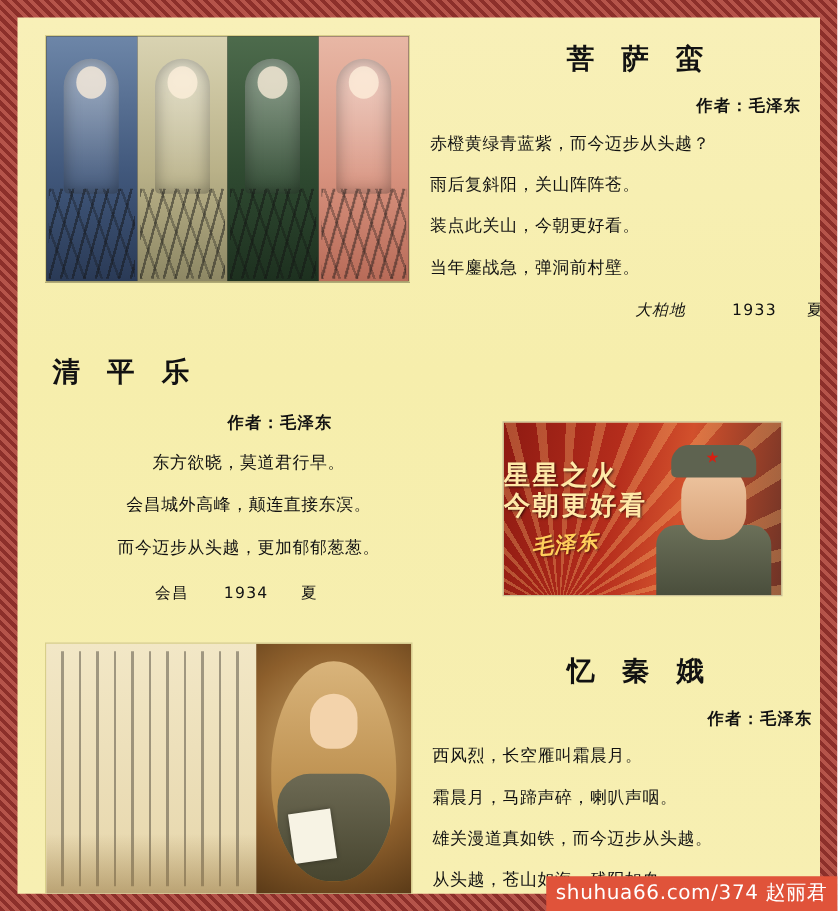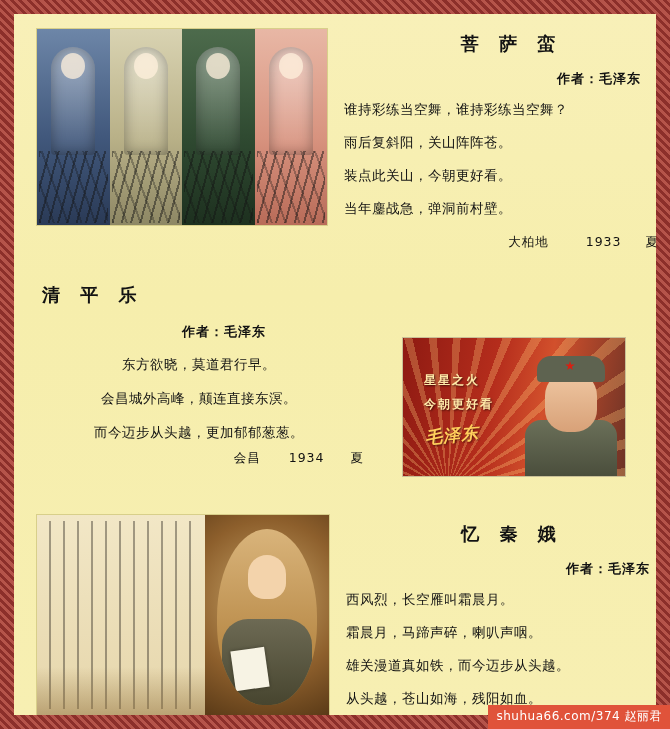--- a/index.html
+++ b/index.html
@@ -30,21 +30,21 @@
     box-sizing: border-box;
     background: #f7efb4;
     background: linear-gradient(180deg, #f8f0b8 0%, #f6eeac 40%, #f7efb2 100%);
     overflow: hidden;
   }
 
   
   .poem-title {
     font-family: "DejaVu Sans", "Liberation Sans", sans-serif;
     font-weight: bold;
-    font-size: 18px;
+    font-size: 22px;
     letter-spacing: 7px;
     color: #121212;
   }
   .author-line {
     font-size: 13px;
     font-weight: bold;
     color: #121212;
     letter-spacing: 1px;
   }
   .verse {
@@ -111,30 +111,30 @@
       repeating-linear-gradient(70deg, rgba(20,20,20,0.35) 0px, rgba(20,20,20,0.35) 2px, rgba(255,255,255,0) 2px, rgba(255,255,255,0) 13px);
     opacity: 0.85;
   }
 
   .sec1-text { position: absolute; left: 330px; top: 18px; width: 325px; }
   .sec1-text .poem-title { display: block; text-align: center; margin-left: 10px; }
   .sec1-text .author-line { display: block; text-align: right; margin-top: 14px; padding-right: 28px; }
   .sec1-text .verse { margin-top: 8px; }
   .sec1-text .verse div { margin-top: 6px; }
   .sec1-foot { margin-top: 12px; text-align: right; padding-right: 10px; }
-  .sec1-foot .p1 { margin-right: 22px; }
+  .sec1-foot .p1 { margin-right: 22px; font-style: italic; }
   .sec1-foot .p2 { margin-right: 24px; margin-left: 15px; }
 
   
   .sec2-text { position: absolute; left: 20px; top: 269px; width: 330px; }
   .sec2-text .poem-title { display: block; margin-left: 8px; }
   .sec2-text .author-line { display: block; text-align: center; margin-top: 16px; padding-left: 50px; }
   .sec2-text .verse { margin-top: 10px; }
   .sec2-text .verse div { margin-top: 7px; text-align: center; }
-  .sec2-foot { margin-top: 4px; text-align: right; padding-left: 90px; }
+  .sec2-foot { margin-top: 14px; text-align: left; padding-left: 90px; }
   .sec2-foot .p1 { margin-right: 28px; }
   .sec2-foot .p2 { margin-right: 26px; }
 
   .sec2-img {
     position: absolute;
     left: 388px;
     top: 323px;
     width: 222px;
     height: 138px;
     border: 1px solid #c9c097;
@@ -142,24 +142,24 @@
     background: linear-gradient(100deg, #8e1a12 0%, #b52d1c 40%, #d2502c 62%, #6d3326 100%);
   }
   .sec2-img .rays {
     position: absolute;
     inset: 0;
     background:
       repeating-conic-gradient(from 200deg at 20% 110%, rgba(255,200,120,0.30) 0deg 3deg, rgba(255,255,255,0) 3deg 9deg);
   }
   .sec2-img .slogan {
     position: absolute;
-    left: 21px;
+    left: 0;
     top: 30px;
     color: #ffe9a8;
-    font-size: 12px;
+    font-size: 21px;
     font-weight: bold;
     letter-spacing: 2px;
     text-shadow: 1px 1px 2px rgba(0,0,0,0.6);
     line-height: 24px;
     white-space: nowrap;
   }
   .sec2-img .sign {
     position: absolute;
     left: 22px;
     top: 86px;
@@ -299,21 +299,21 @@
   .sec3-text .verse { margin-top: 8px; }
   .sec3-text .verse div { margin-top: 6px; }
 
   
   .watermark {
     position: absolute;
     right: 0px;
     bottom: 0px;
     background: #e0533a;
     color: #ffffff;
-    font-size: 12px;
+    font-size: 16px;
     padding: 3px 8px 4px 8px;
     letter-spacing: 0.5px;
     white-space: nowrap;
   }
 </style>
 </head>
 <body>
 
 <div class="page">
   <div class="inner">
@@ -334,21 +334,21 @@
       <div class="strip s4">
         <div class="figure"></div>
         <div class="calli"></div>
       </div>
     </div>
 
     <div class="sec1-text">
       <span class="poem-title">菩 萨 蛮</span>
       <span class="author-line"><span>作者：</span><span>毛泽东</span></span>
       <div class="verse">
-        <div>谁持彩练当空舞，谁持彩练当空舞？</div>
+        <div>赤橙黄绿青蓝紫，而今迈步从头越？</div>
         <div>雨后复斜阳，关山阵阵苍。</div>
         <div>装点此关山，今朝更好看。</div>
         <div>当年鏖战急，弹洞前村壁。</div>
       </div>
       <div class="footer-line sec1-foot">
         <span class="p1">大柏地</span><span class="p2">1933</span><span>夏</span>
       </div>
     </div>
 
     <div class="sec2-text">

